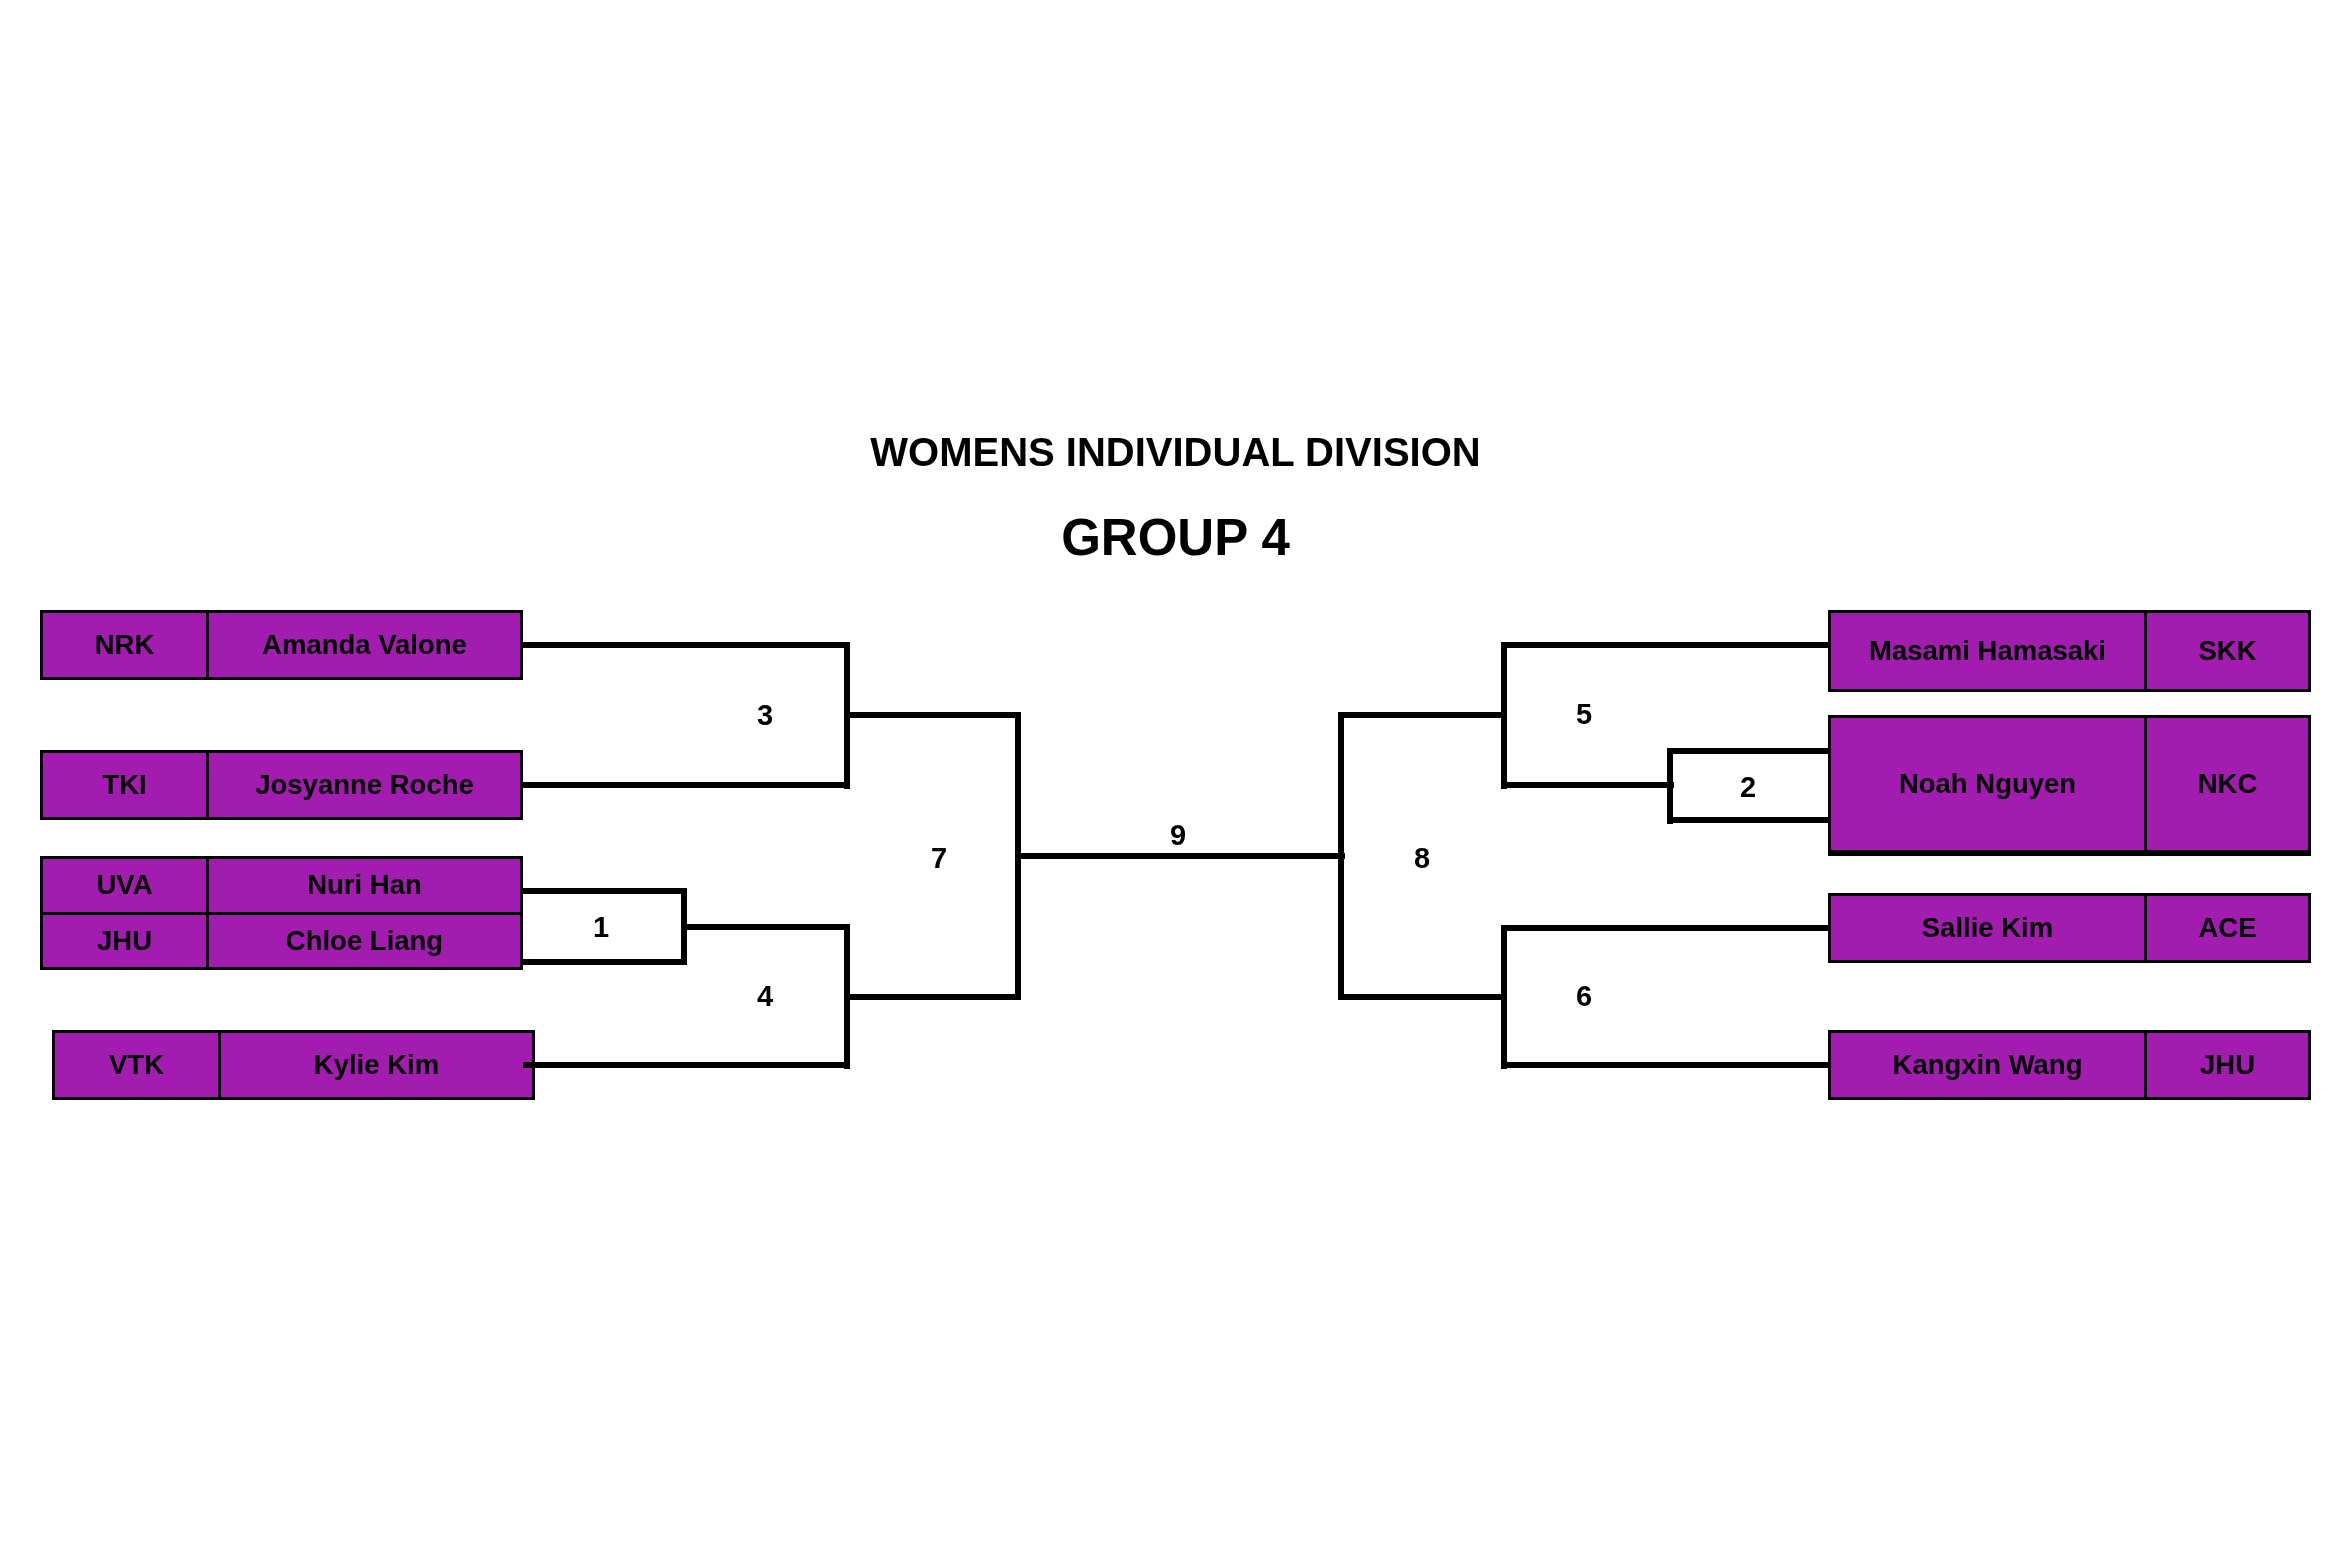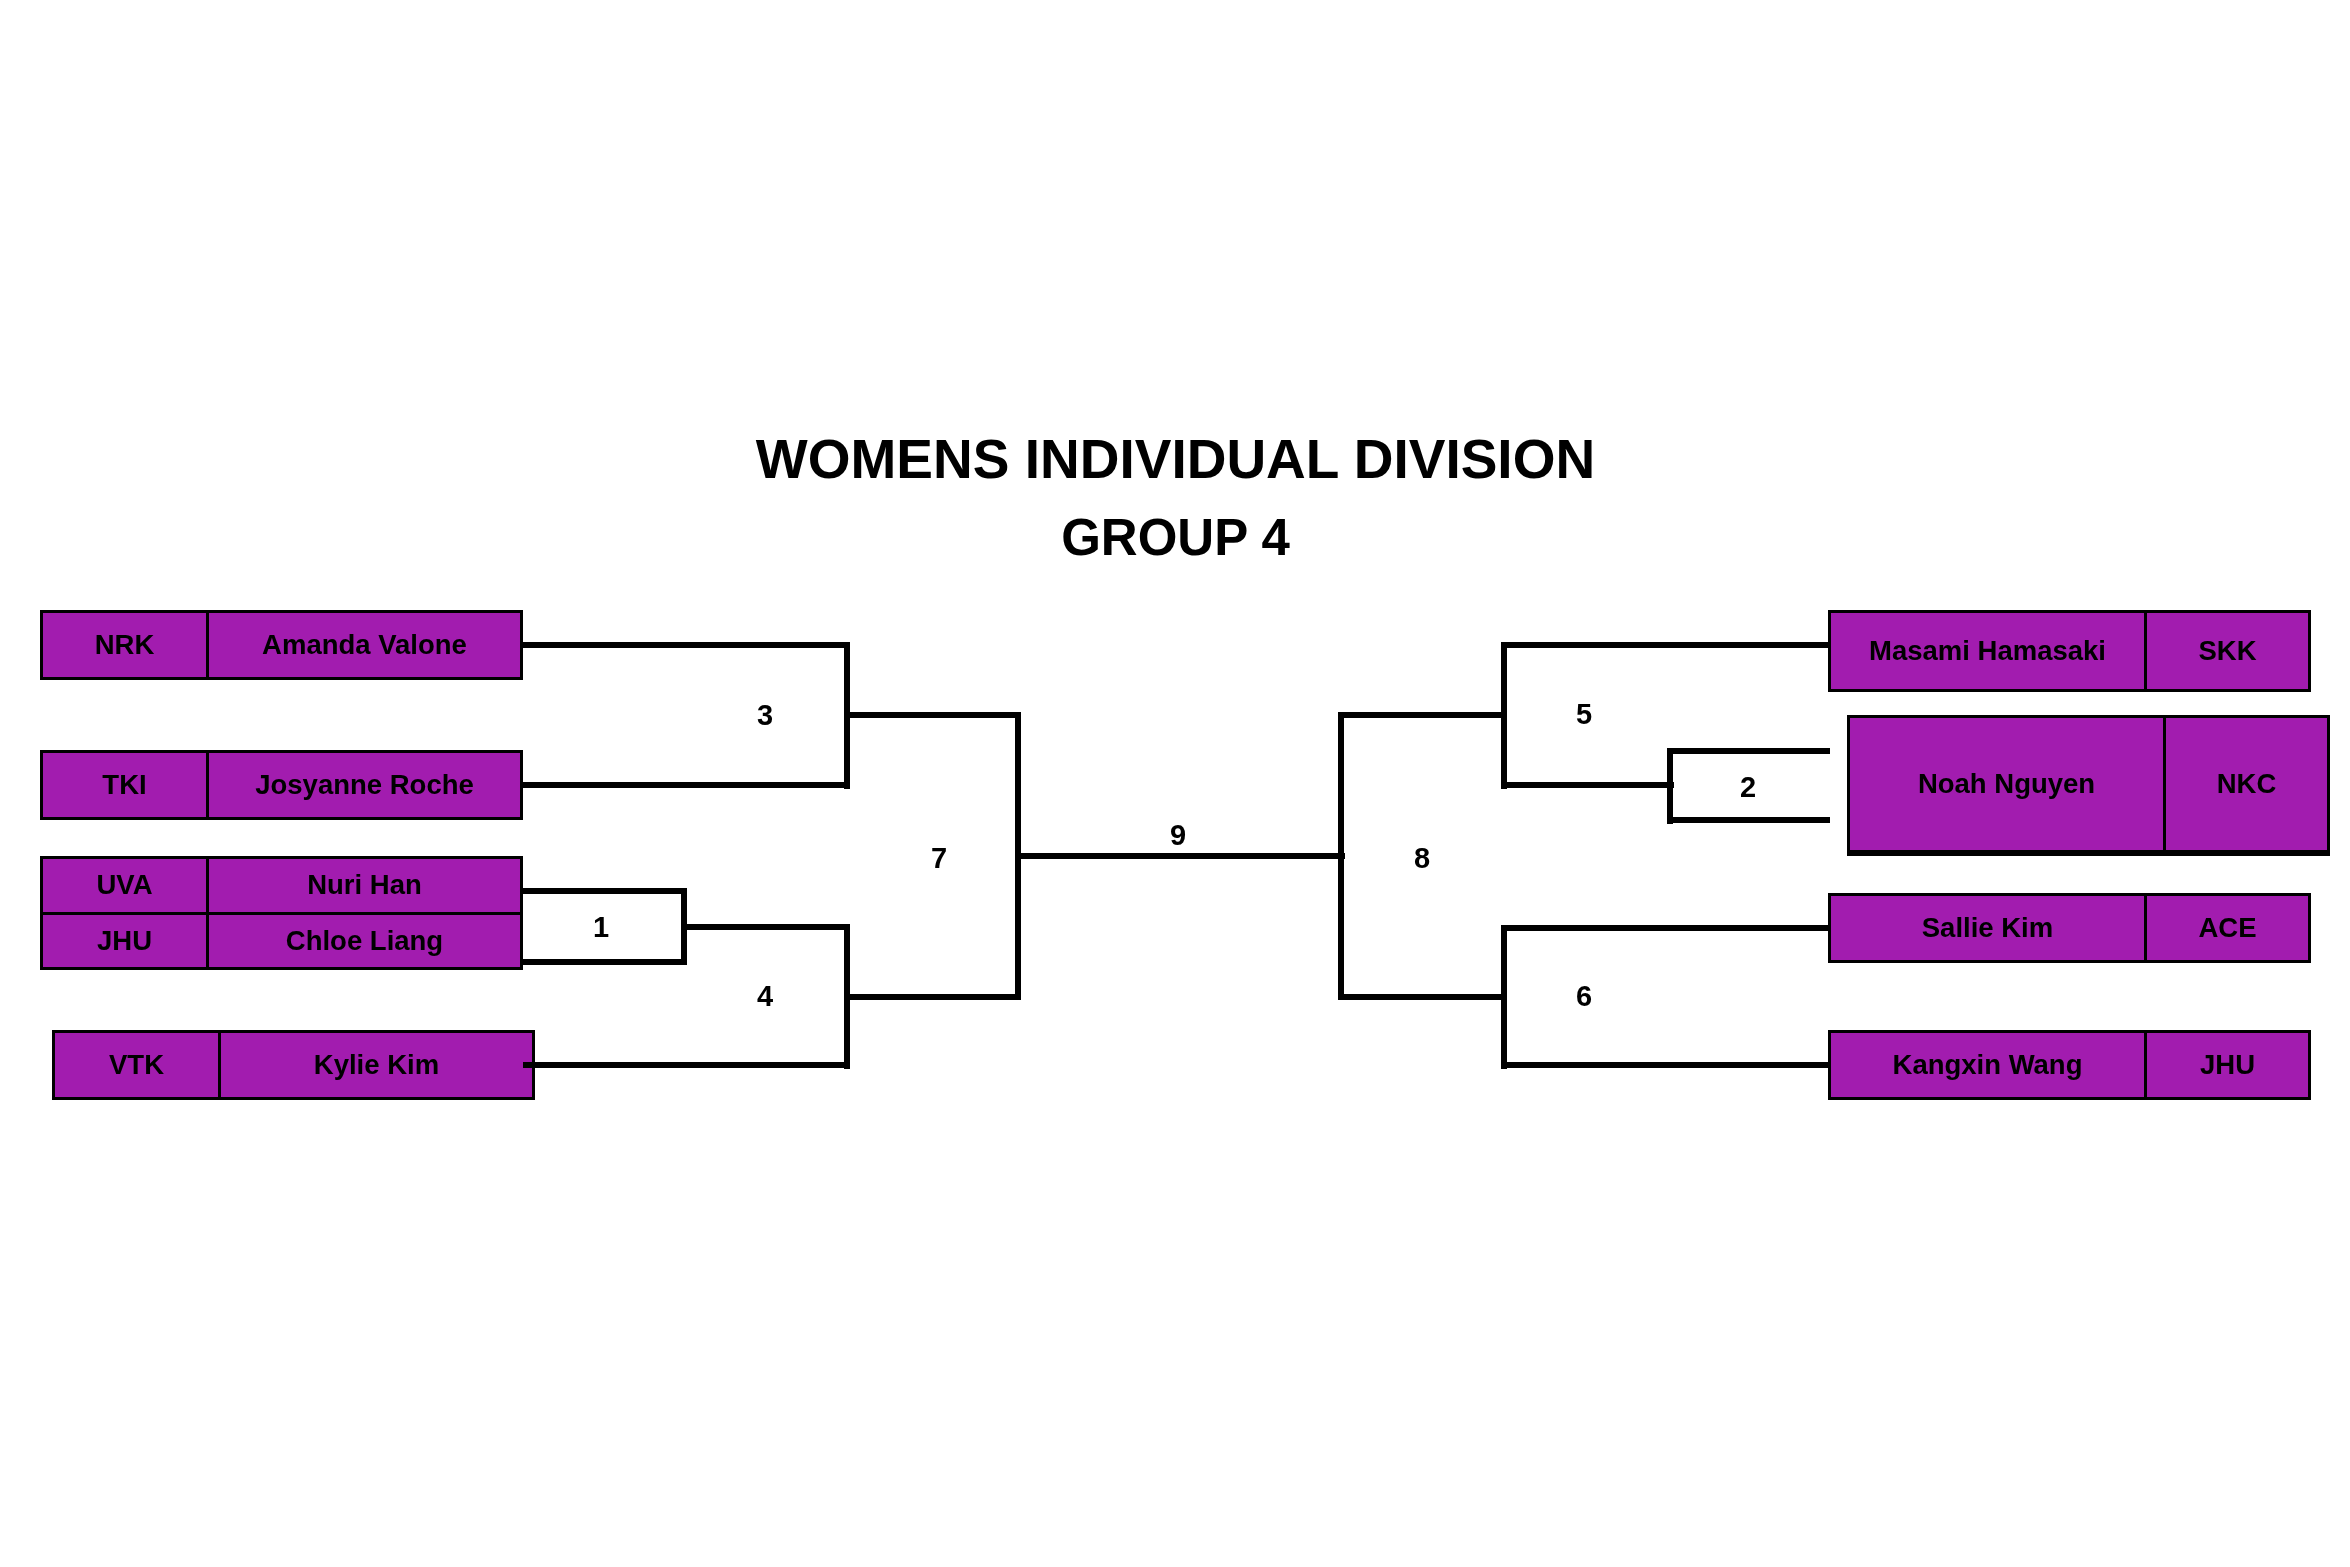--- a/index.html
+++ b/index.html
@@ -2,21 +2,21 @@
 <html style="font-size:14.7px"><head>
 <meta charset="utf-8">
 <style>
   html,body{margin:0;padding:0;background:#ffffff;}
   .canvas{
     position:relative;width:2351px;height:1568px;background:#ffffff;overflow:hidden;
     font-family:"Liberation Sans",sans-serif;color:#000;
   }
   .title{
     position:absolute;left:0;right:0;top:432px;text-align:center;
-    font-size:55px;font-weight:700;letter-spacing:0px;line-height:1;
+    font-size:40px;font-weight:700;letter-spacing:0px;line-height:1;
   }
   .subtitle{
     position:absolute;left:0;right:0;top:512px;text-align:center;
     font-size:51px;font-weight:700;line-height:1;
   }
   .entry{
     position:absolute;display:flex;box-sizing:border-box;
     border:3.7px solid #000;background:#a21caf;
   }
   .entry .cell{
@@ -70,21 +70,21 @@
   <div class="entry" style="left:52px;top:1030px;width:483px;height:70px;">
     <div class="cell club-l">VTK</div>
     <div class="cell name-l">Kylie Kim</div>
   </div>
 
   <div class="entry" style="left:1828px;top:610px;width:483px;height:82px;">
     <div class="cell name-r">Masami Hamasaki</div>
     <div class="cell club-r">SKK</div>
   </div>
 
-  <div class="entry stack" style="left:1828px;top:715px;width:483px;height:141px;margin-left:19px;">
+  <div class="entry stack" style="left:1828px;top:715px;width:483px;height:141px;">
     <div class="row top">
       <div class="cell name-r">Noah Nguyen</div>
       <div class="cell club-r">NKC</div>
     </div>
   </div>
 
   <div class="entry" style="left:1828px;top:893px;width:483px;height:70px;">
     <div class="cell name-r">Sallie Kim</div>
     <div class="cell club-r">ACE</div>
   </div>

